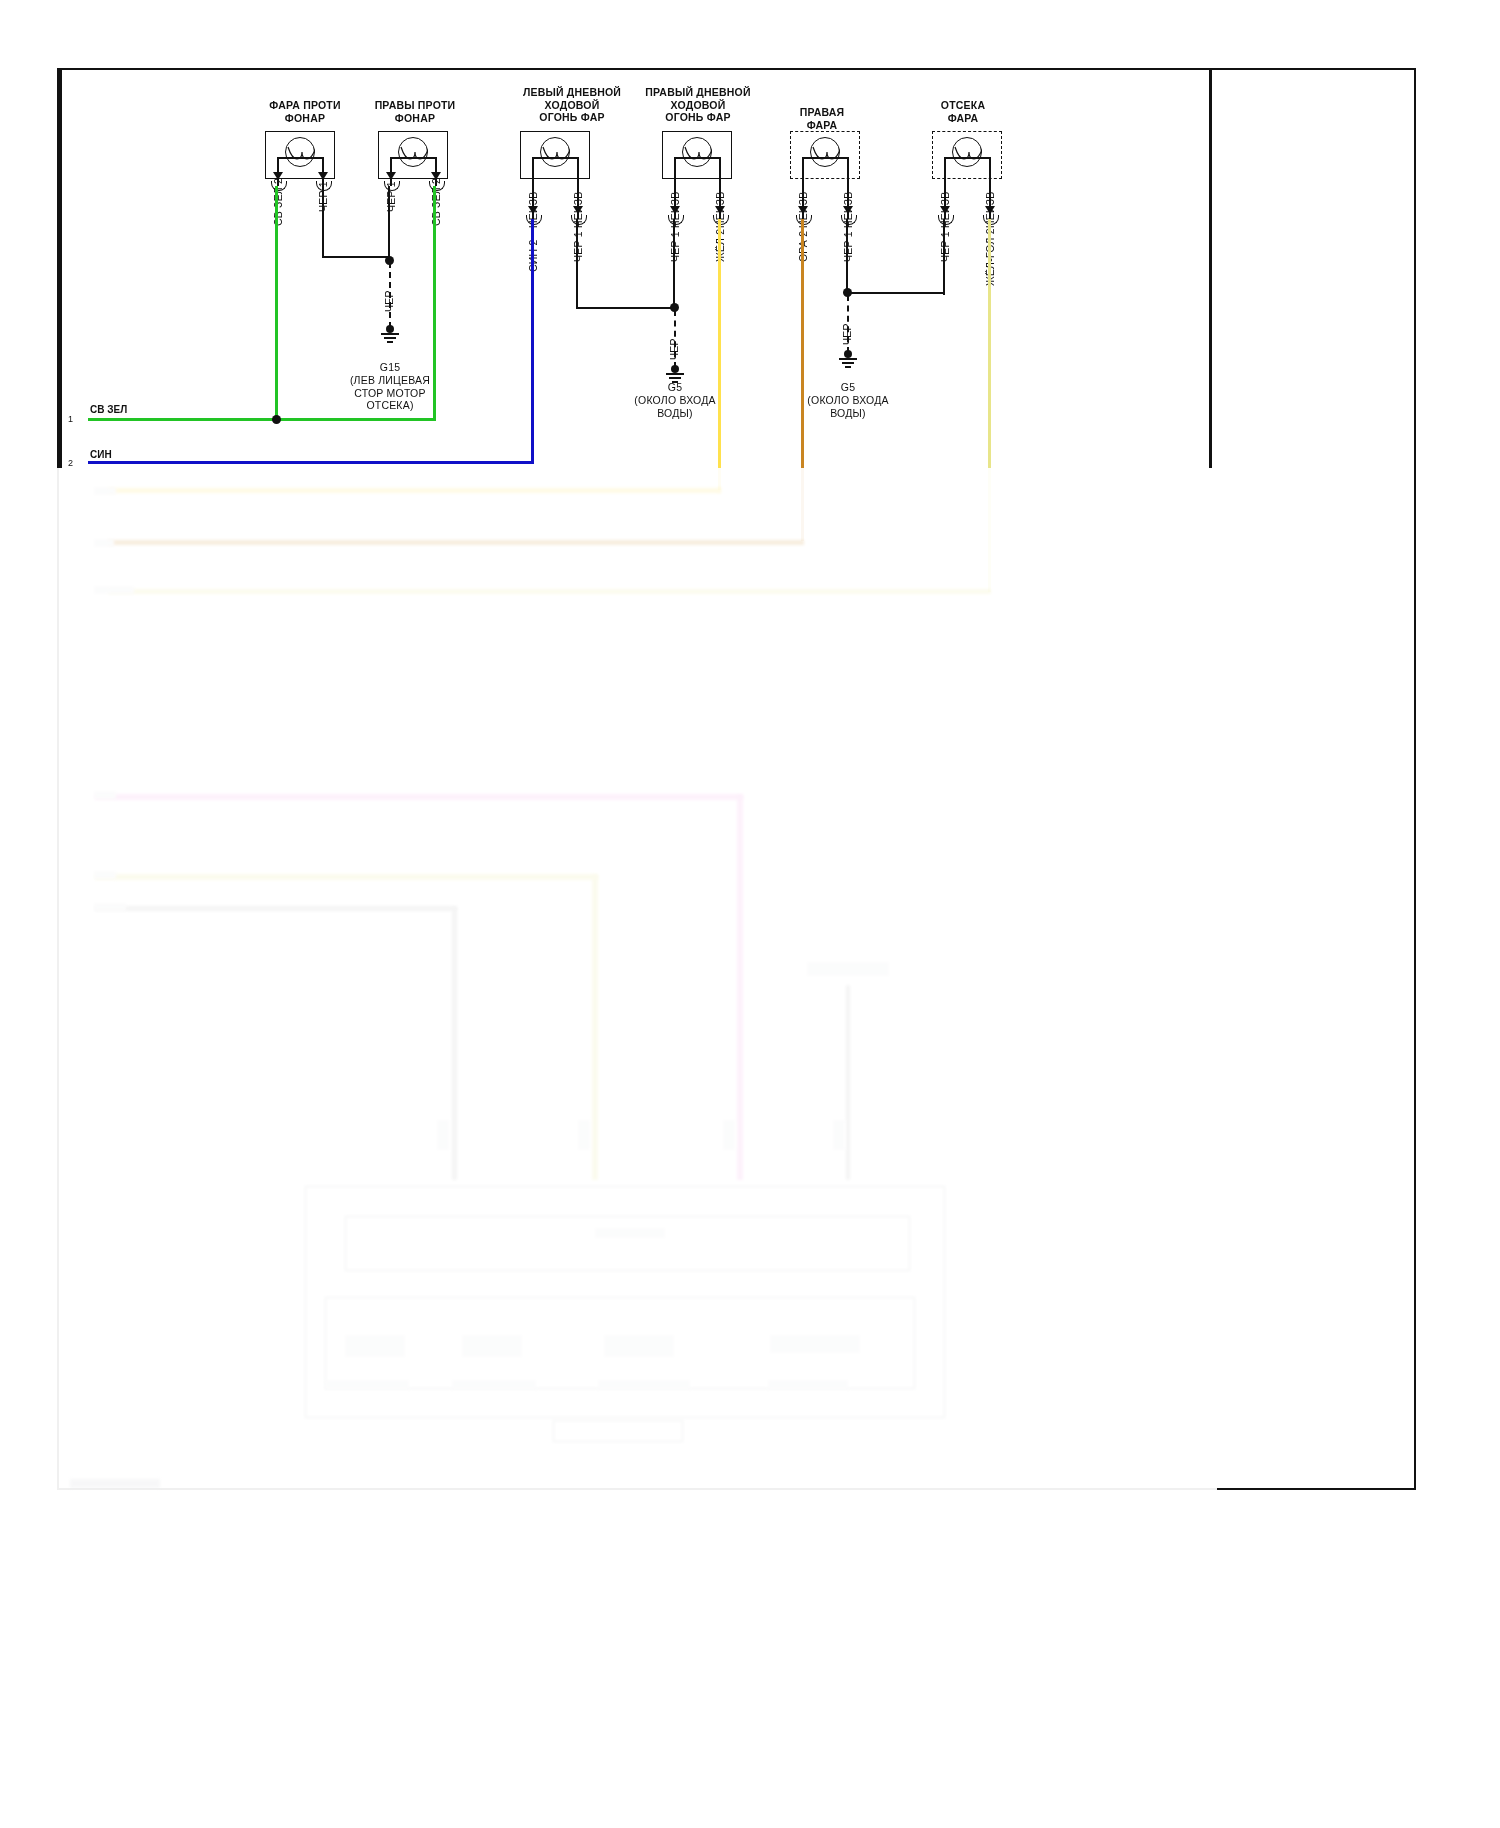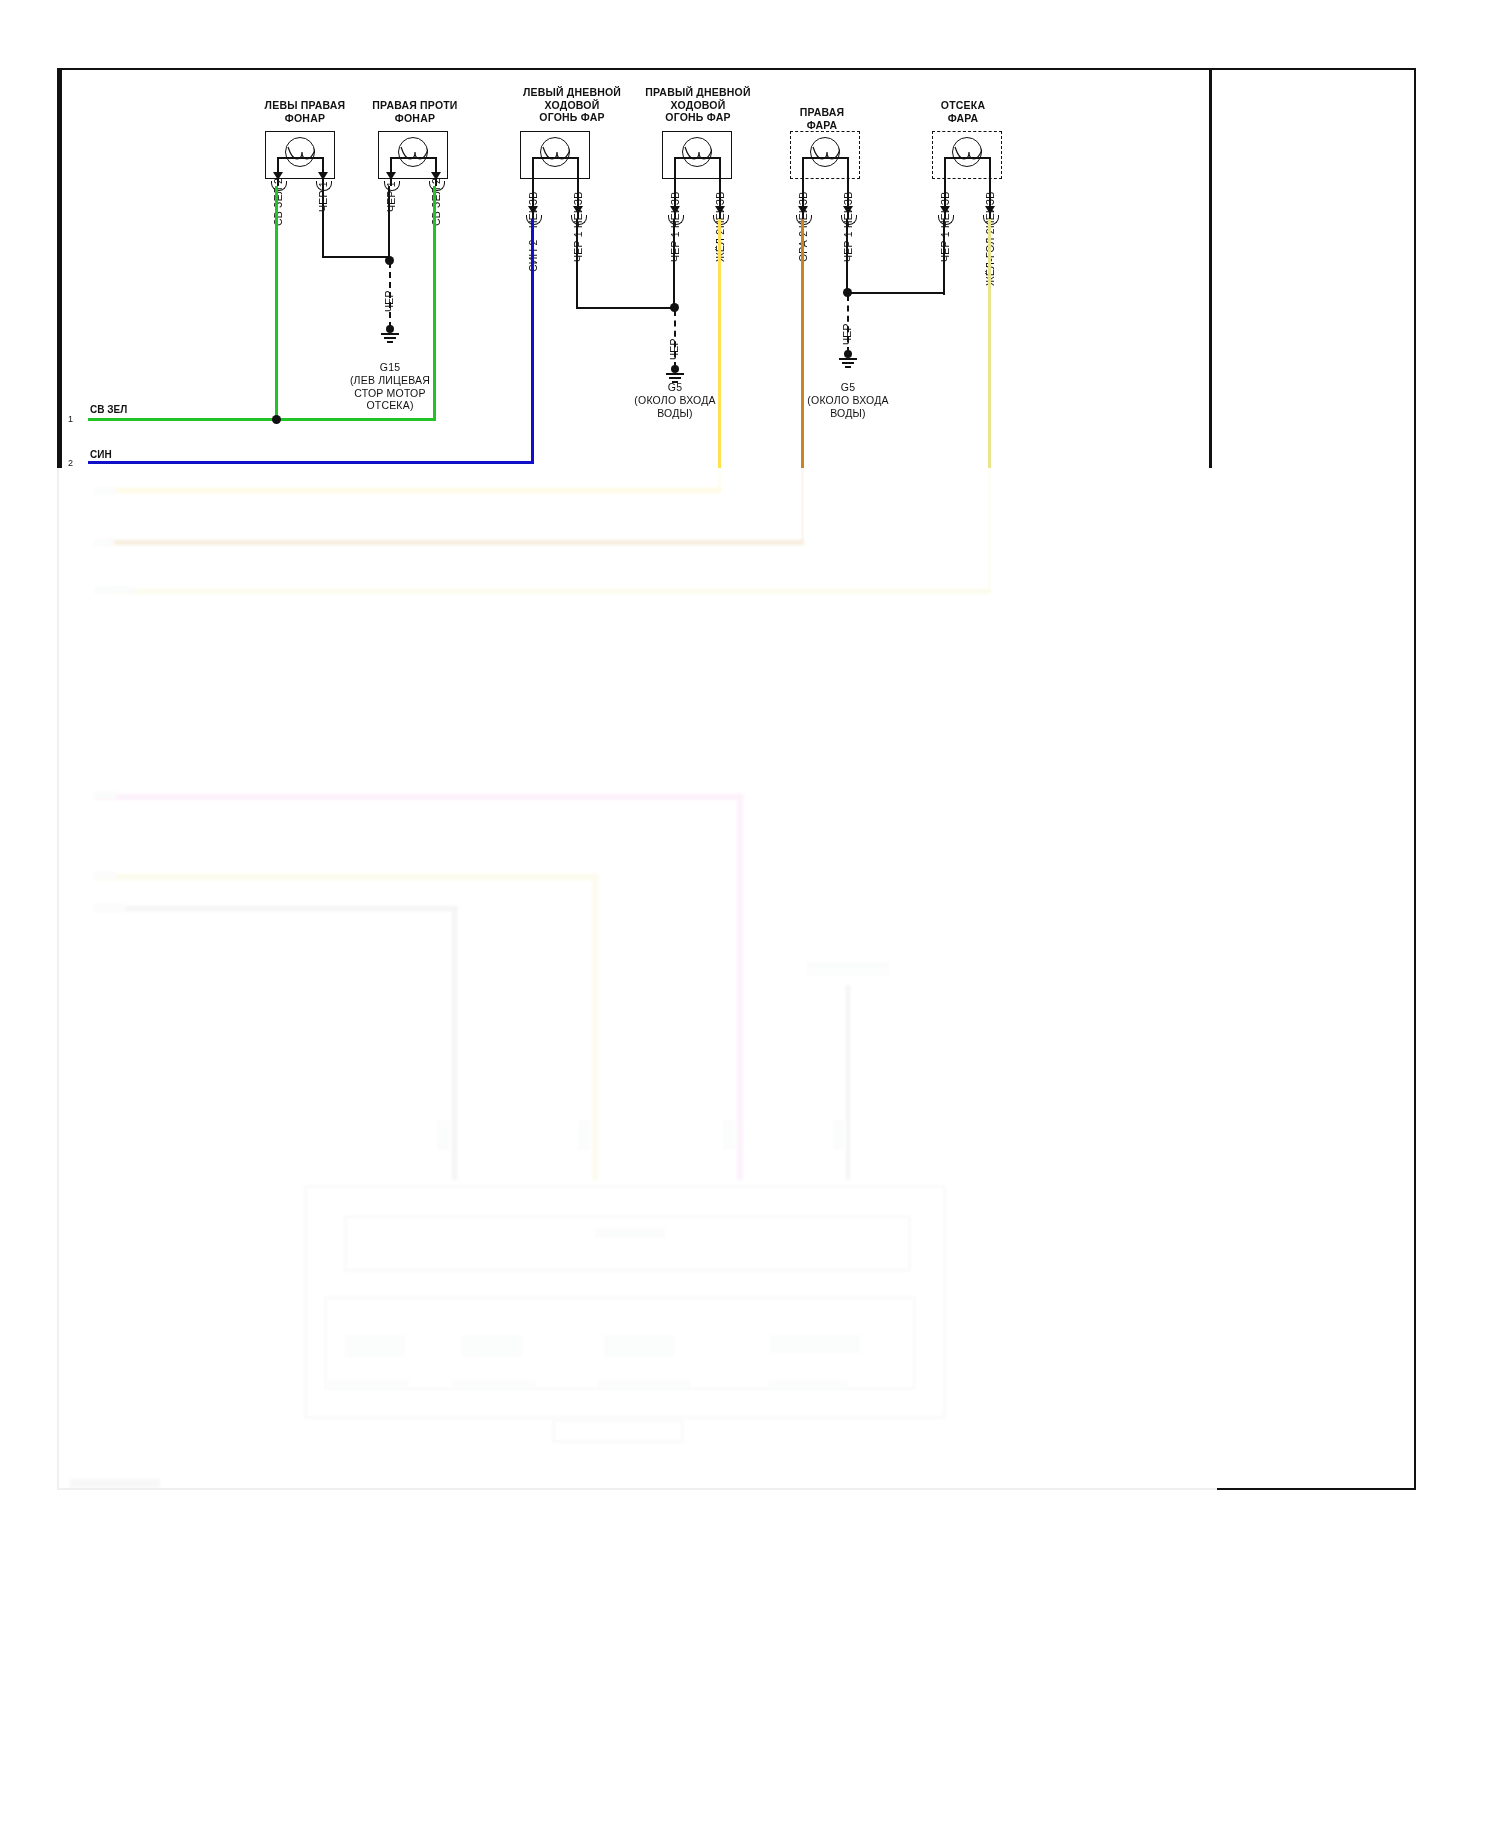--- a/index.html
+++ b/index.html
@@ -56,23 +56,23 @@
   .blur{filter:blur(1.6px);}
   .footer{position:absolute;left:72px;top:1476px;font-size:8px;color:#c3c6c9;letter-spacing:.4px;}
 </style>
 </head>
 <body>
 
 <div id="page">
 
   <div id="sheet"></div>
 
-  <div class="lbl" style="left:250px;top:99px;width:110px;">ЛЕВЫ ПРАВАЯ
+  <div class="lbl" style="left:250px;top:99px;width:110px;">ФАРА ПРОТИ
 ФОНАР</div>
-  <div class="lbl" style="left:360px;top:99px;width:110px;">ПРАВАЯ ПРОТИ
+  <div class="lbl" style="left:360px;top:99px;width:110px;">ПРАВЫ ПРОТИ
 ФОНАР</div>
   <div class="lbl" style="left:513px;top:86px;width:118px;">ЛЕВЫЙ ДНЕВНОЙ
 ХОДОВОЙ
 ОГОНЬ ФАР</div>
   <div class="lbl" style="left:639px;top:86px;width:118px;">ПРАВЫЙ ДНЕВНОЙ
 ХОДОВОЙ
 ОГОНЬ ФАР</div>
   <div class="lbl" style="left:767px;top:106px;width:110px;">ПРАВАЯ
 ФАРА</div>
   <div class="lbl" style="left:908px;top:99px;width:110px;">ОТСЕКА

